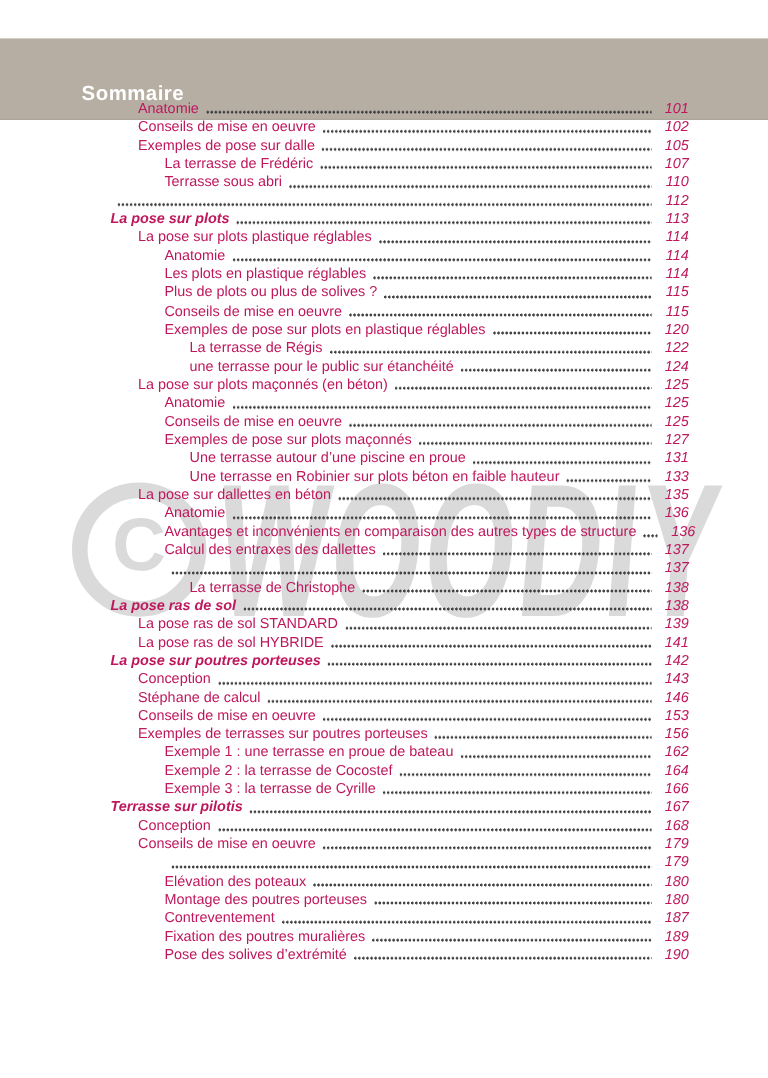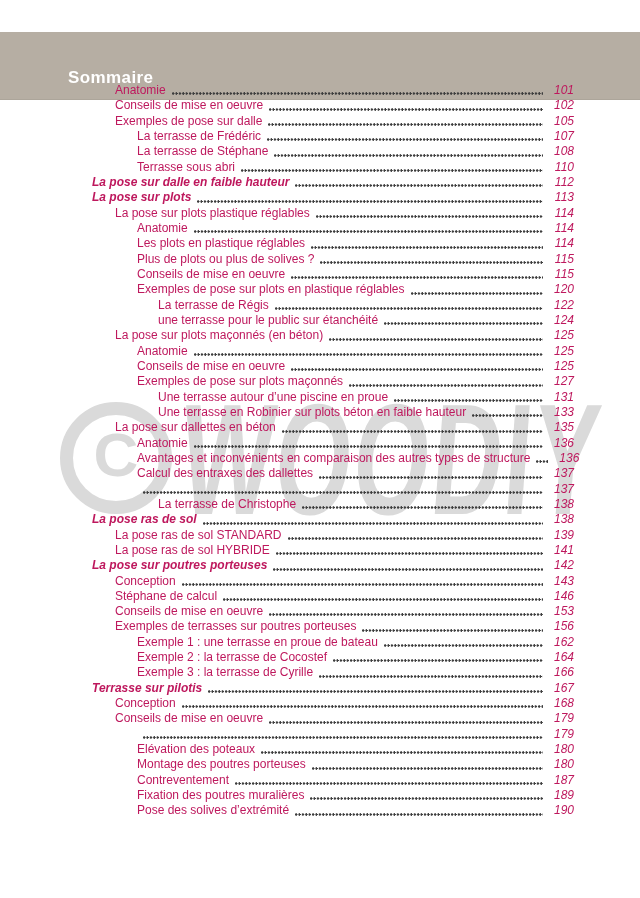--- a/index.html
+++ b/index.html
@@ -126,34 +126,28 @@
     <span class="toc-leader"></span>
     <span class="toc-page">105</span>
   </div>
 
   <div class="toc-row level-2">
     <span class="toc-label">La terrasse de Frédéric</span>
     <span class="toc-leader"></span>
     <span class="toc-page">107</span>
   </div>
 
-  <div class="toc-row level-2">
-    <span class="toc-label">La terrasse de Stéphane</span>
-    <span class="toc-leader"></span>
-    <span class="toc-page">108</span>
-  </div>
 
   <div class="toc-row level-2">
     <span class="toc-label">Terrasse sous abri</span>
     <span class="toc-leader"></span>
     <span class="toc-page">110</span>
   </div>
 
   <div class="toc-row level-0 section">
-    <span class="toc-label">La pose sur dalle en faible hauteur</span>
     <span class="toc-leader"></span>
     <span class="toc-page">112</span>
   </div>
 
   <div class="toc-row level-0 section">
     <span class="toc-label">La pose sur plots</span>
     <span class="toc-leader"></span>
     <span class="toc-page">113</span>
   </div>
 

